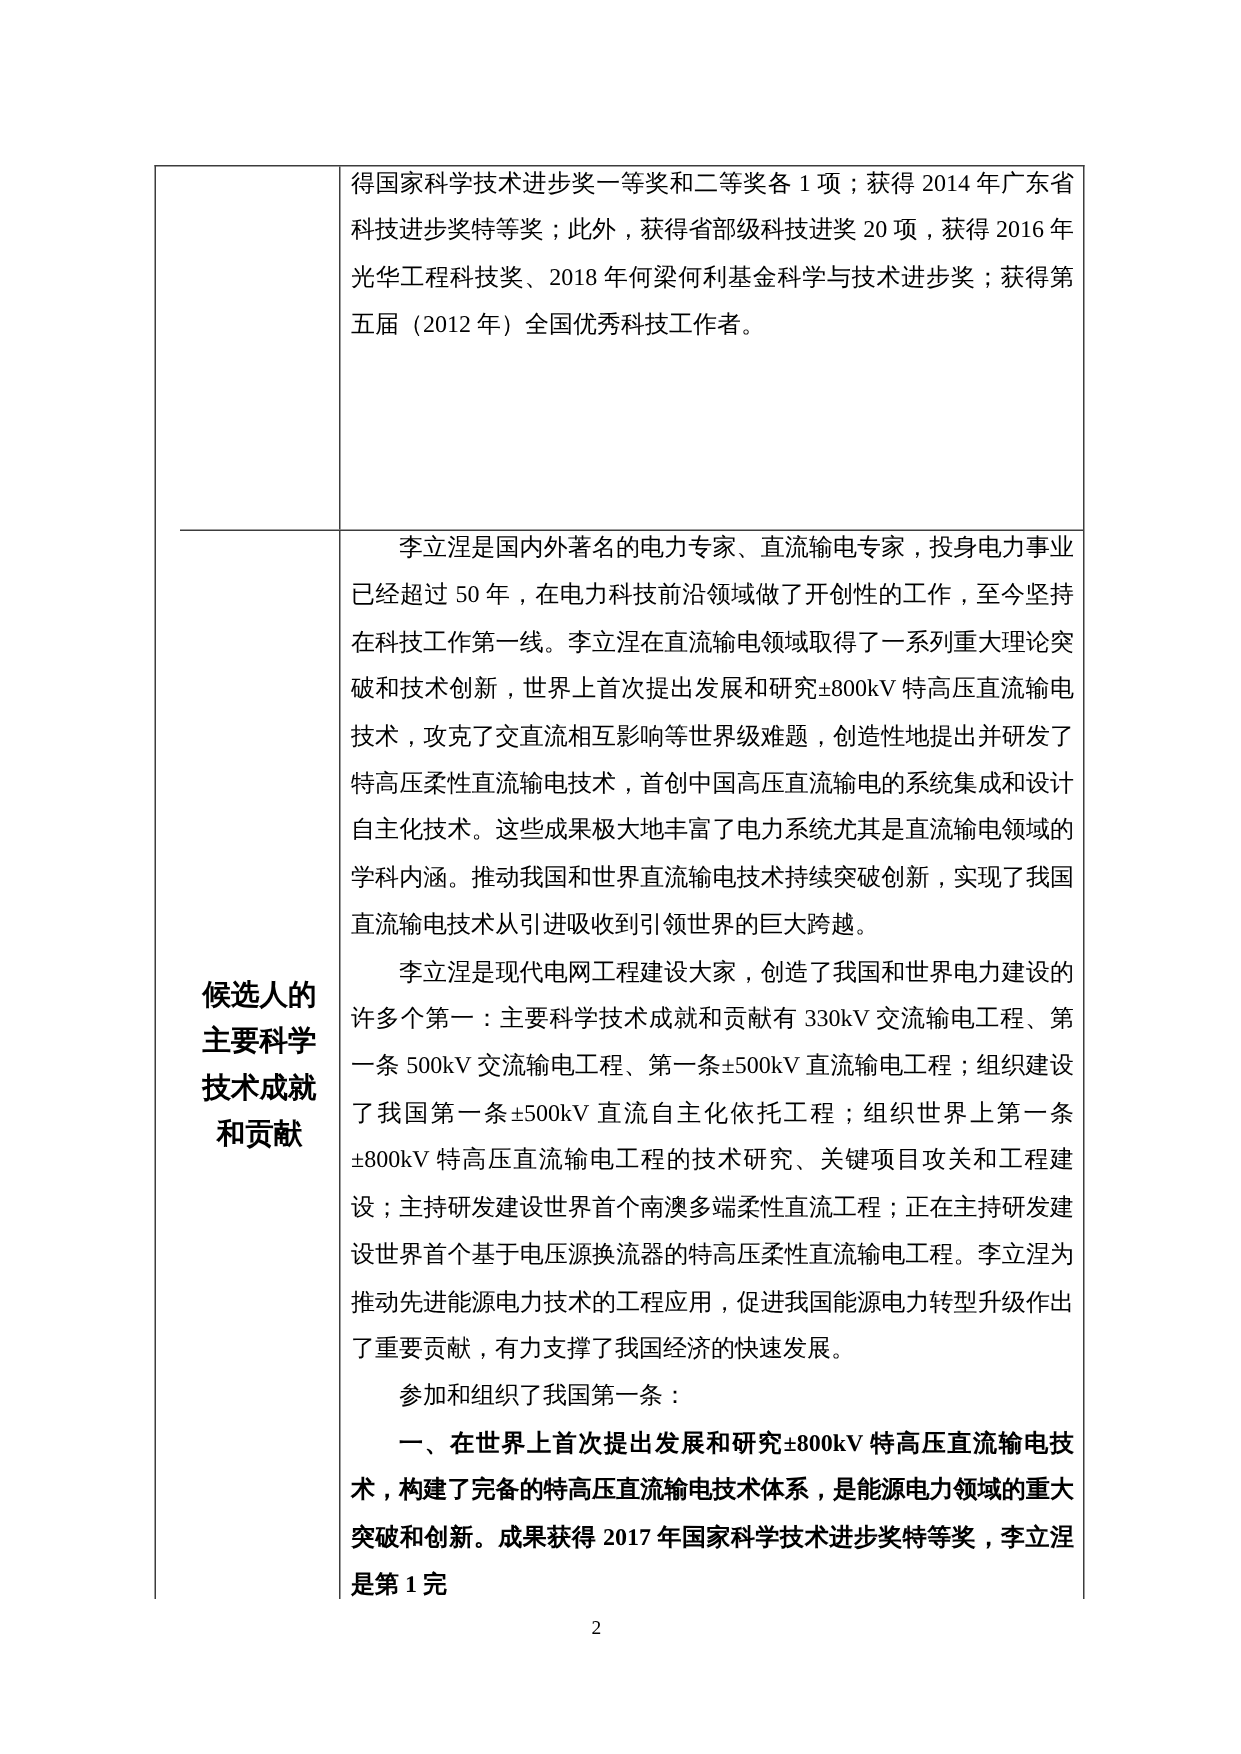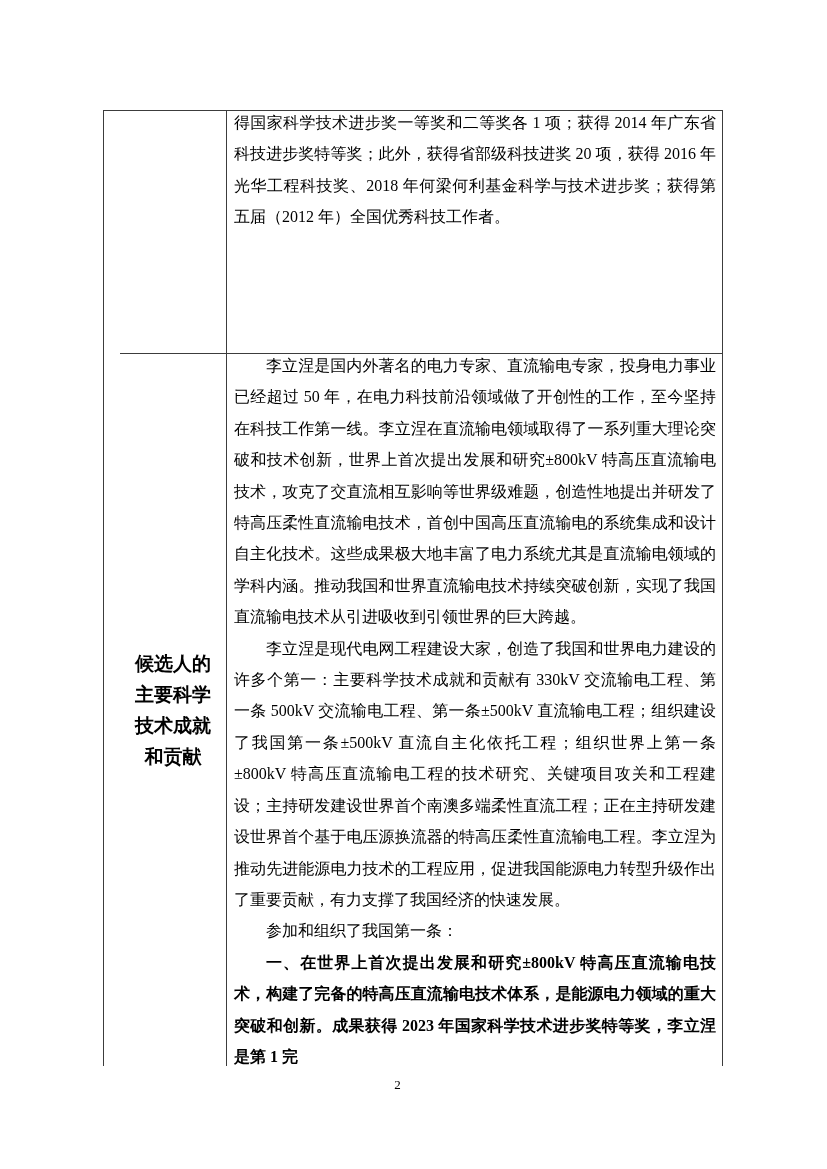--- a/index.html
+++ b/index.html
@@ -108,21 +108,21 @@
     </div>
 
     <div class="row row-main">
       <div class="cell-left">
         <div class="row-header-text">候选人的主要科学技术成就和贡献</div>
       </div>
       <div class="cell-right">
         <p class="para first">李立涅是国内外著名的电力专家、直流输电专家，投身电力事业已经超过 50 年，在电力科技前沿领域做了开创性的工作，至今坚持在科技工作第一线。李立涅在直流输电领域取得了一系列重大理论突破和技术创新，世界上首次提出发展和研究±800kV 特高压直流输电技术，攻克了交直流相互影响等世界级难题，创造性地提出并研发了特高压柔性直流输电技术，首创中国高压直流输电的系统集成和设计自主化技术。这些成果极大地丰富了电力系统尤其是直流输电领域的学科内涵。推动我国和世界直流输电技术持续突破创新，实现了我国直流输电技术从引进吸收到引领世界的巨大跨越。</p>
         <p class="para">李立涅是现代电网工程建设大家，创造了我国和世界电力建设的许多个第一：主要科学技术成就和贡献有 330kV 交流输电工程、第一条 500kV 交流输电工程、第一条±500kV 直流输电工程；组织建设了我国第一条±500kV 直流自主化依托工程；组织世界上第一条±800kV 特高压直流输电工程的技术研究、关键项目攻关和工程建设；主持研发建设世界首个南澳多端柔性直流工程；正在主持研发建设世界首个基于电压源换流器的特高压柔性直流输电工程。李立涅为推动先进能源电力技术的工程应用，促进我国能源电力转型升级作出了重要贡献，有力支撑了我国经济的快速发展。</p>
         <p class="para">参加和组织了我国第一条：</p>
-        <p class="para bold">一、在世界上首次提出发展和研究±800kV 特高压直流输电技术，构建了完备的特高压直流输电技术体系，是能源电力领域的重大突破和创新。成果获得 2023 年国家科学技术进步奖特等奖，李立涅是第 1 完</p>
+        <p class="para bold">一、在世界上首次提出发展和研究±800kV 特高压直流输电技术，构建了完备的特高压直流输电技术体系，是能源电力领域的重大突破和创新。成果获得 2017 年国家科学技术进步奖特等奖，李立涅是第 1 完</p>
       </div>
     </div>
 
   </div>
 
   <div class="page-footer">
     <span>2</span>
   </div>
 
 </div>

